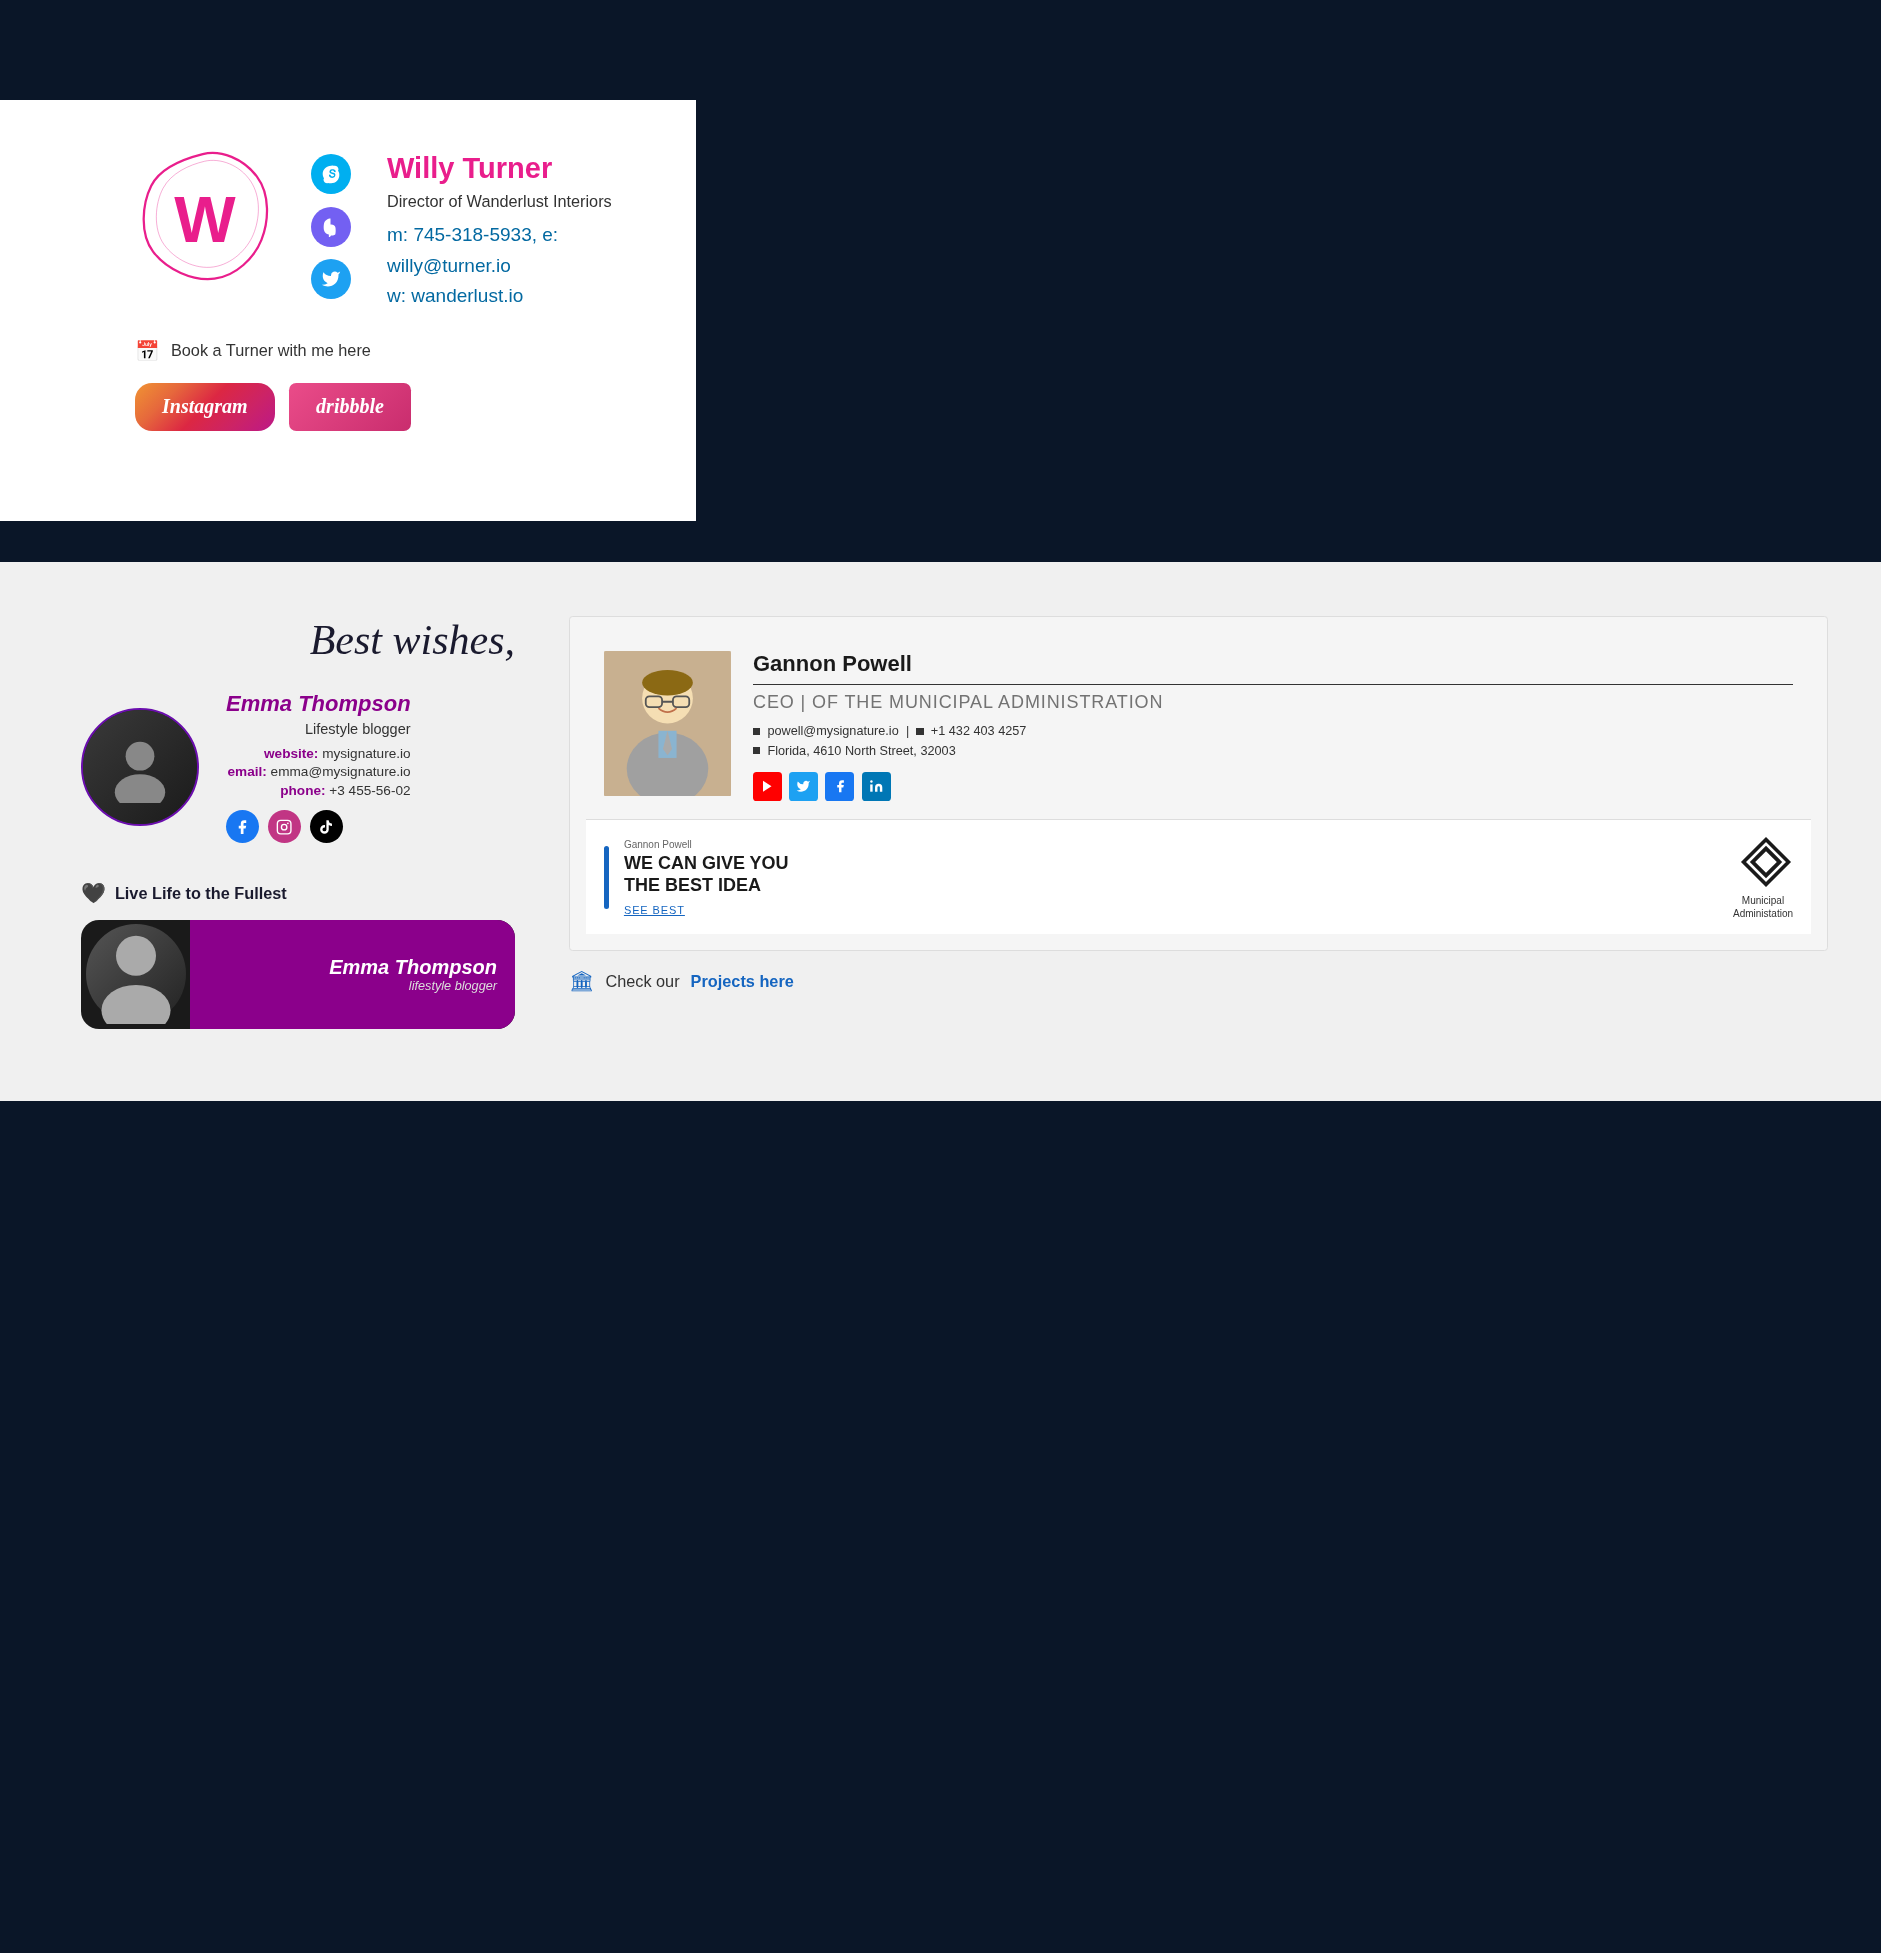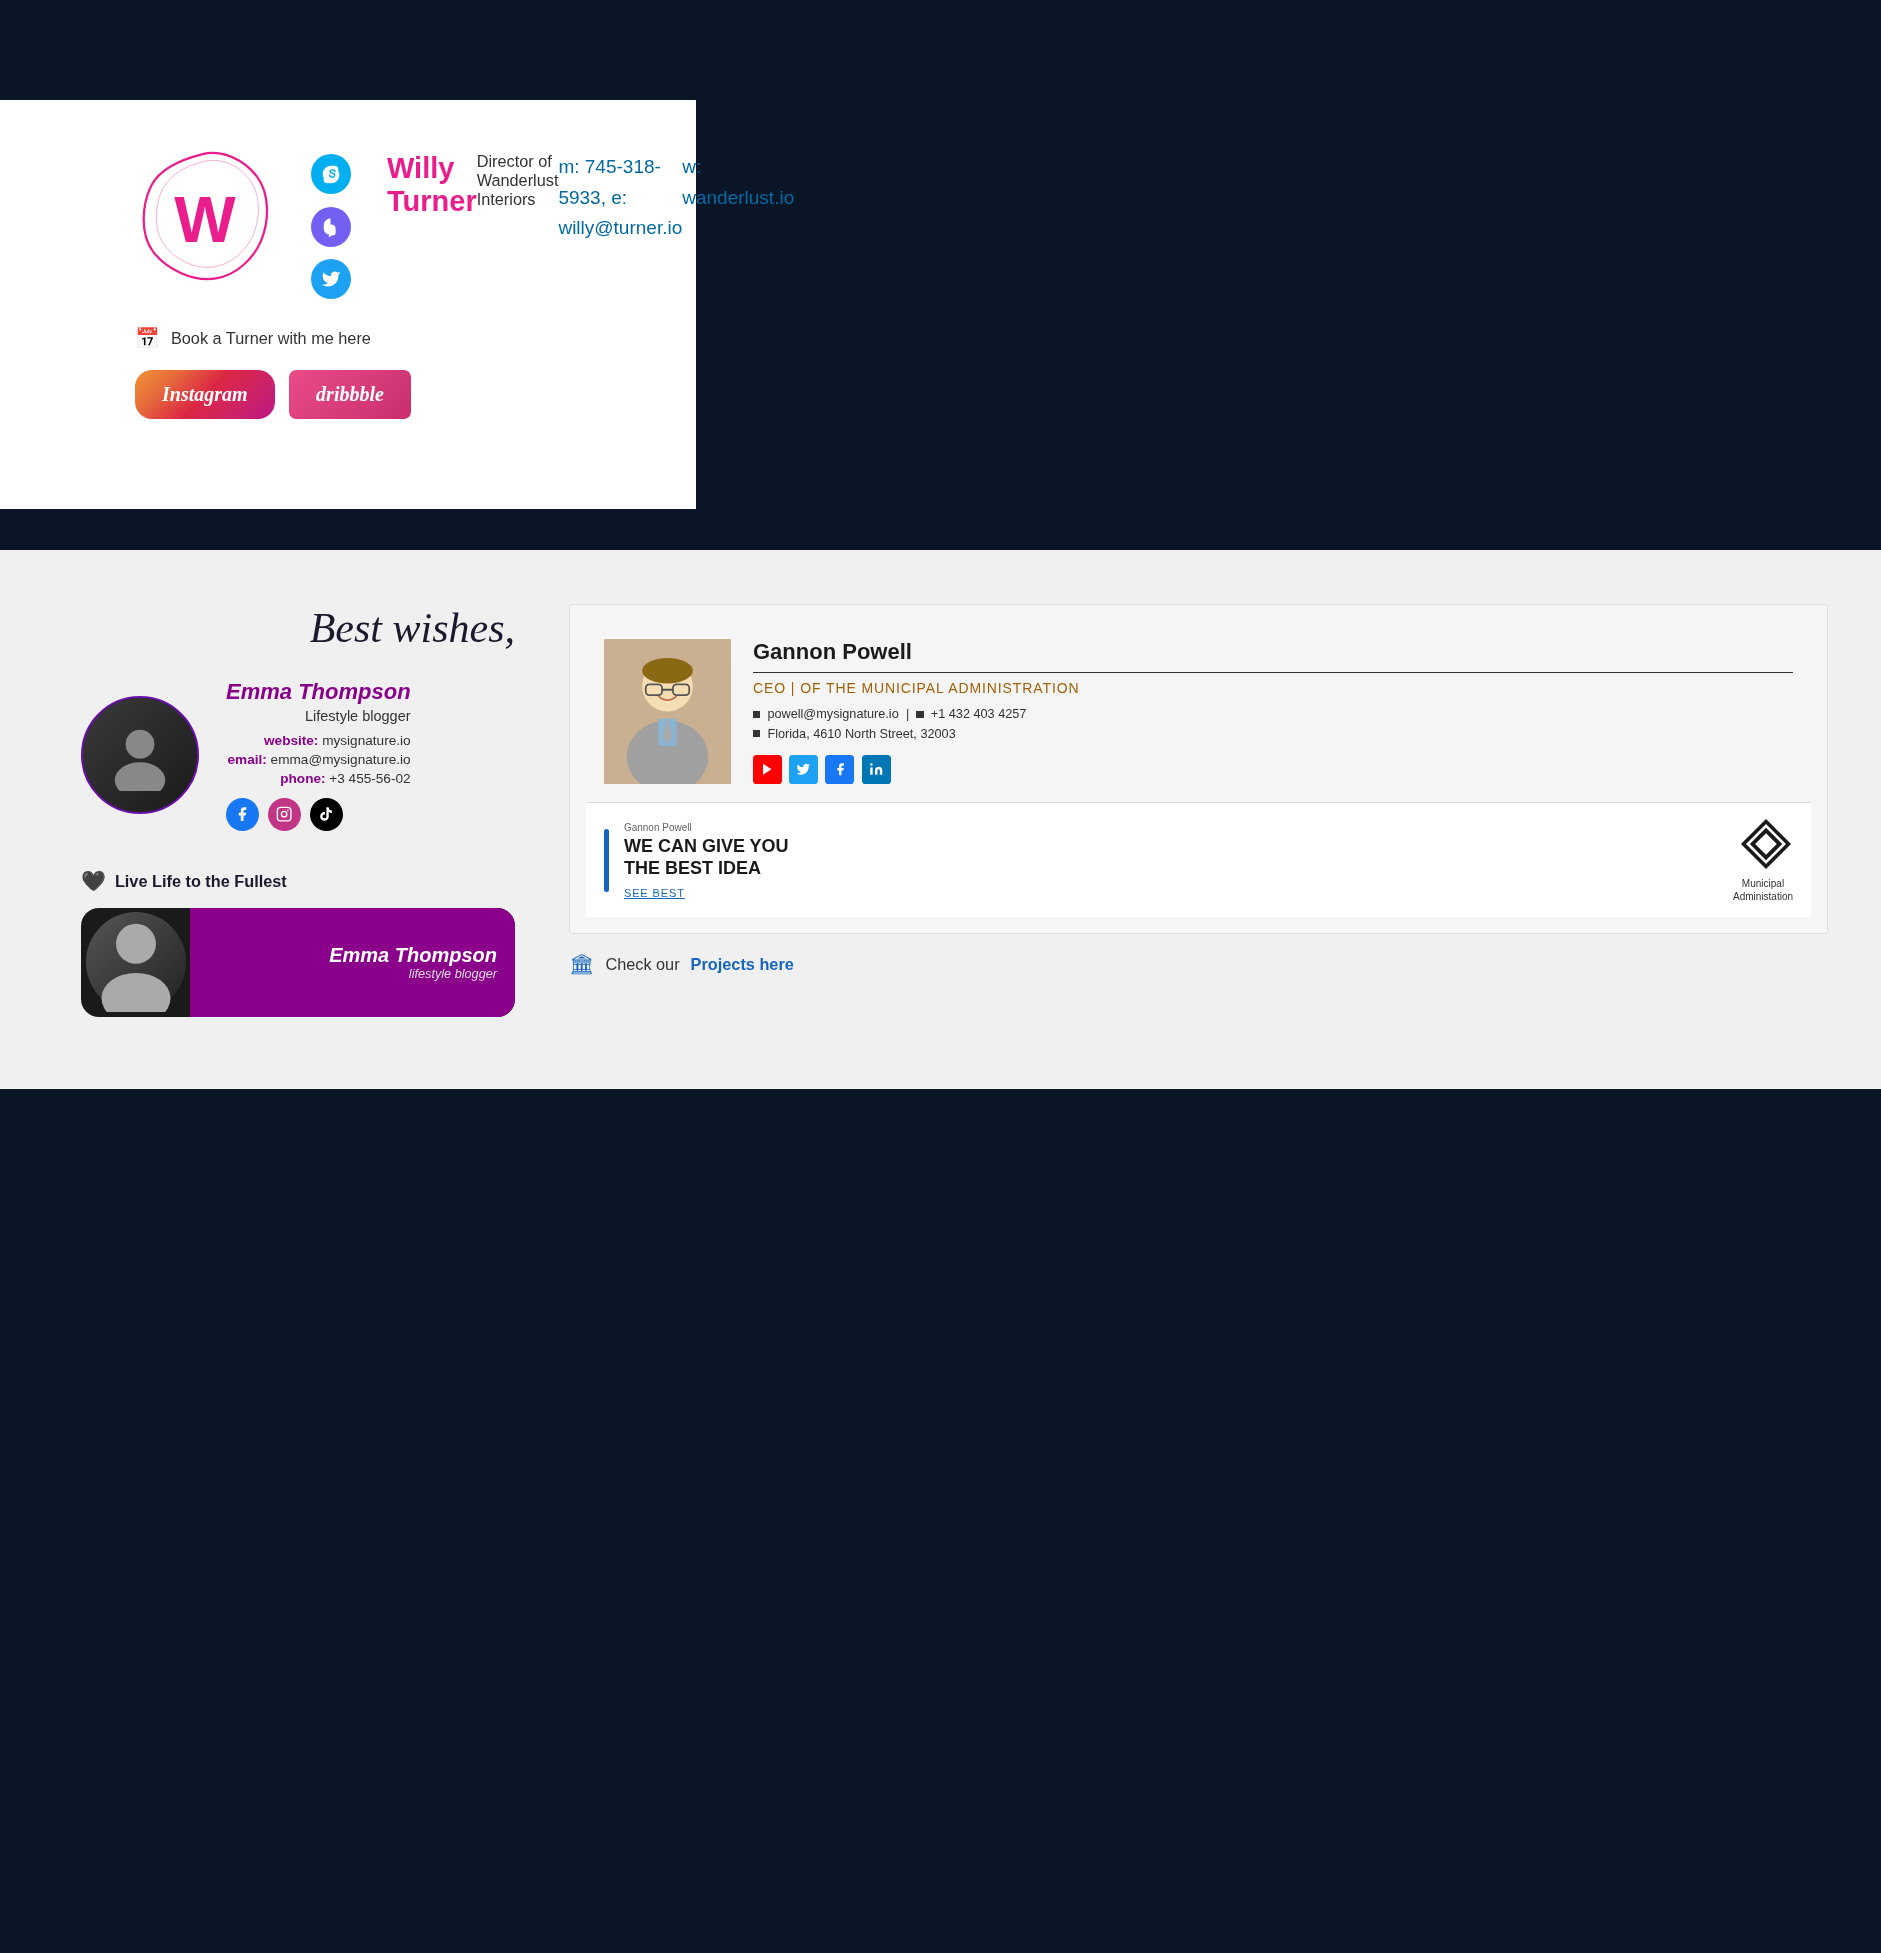--- a/index.html
+++ b/index.html
@@ -73,21 +73,21 @@
       font-weight: bold;
     }
 
     .skype-icon { background: #00aff0; }
     .viber-icon { background: #7360f2; }
     .twitter-icon { background: #1da1f2; }
 
     
     .willy-info {
       display: flex;
-      flex-direction: row;
+      flex-direction: column;
       justify-content: center;
       padding-top: 7.2px;
     }
 
     .willy-name {
       font-size: 29px;
       font-weight: bold;
       color: #e91e8c;
       margin-bottom: 7.2px;
     }
@@ -365,22 +365,22 @@
     .gannon-name {
       font-size: 22px;
       font-weight: bold;
       color: #1a1a1a;
       margin-bottom: 7.2px;
       padding-bottom: 7.2px;
       border-bottom: 1.8px solid #333;
     }
 
     .gannon-title {
-      font-size: 14px;
-      color: #a16207;
+      font-size: 18px;
+      color: #737373;
       letter-spacing: 0.9px;
       margin-bottom: 11px;
     }
 
     .gannon-contact-row {
       display: flex;
       align-items: center;
       gap: 7.2px;
       font-size: 12.7px;
       color: #333;

